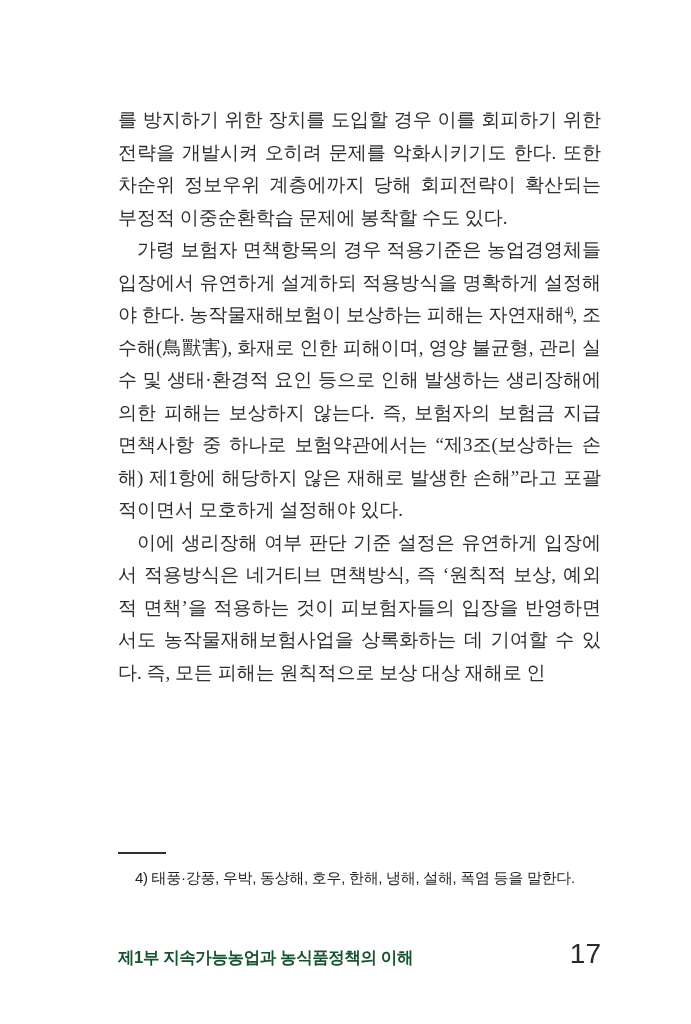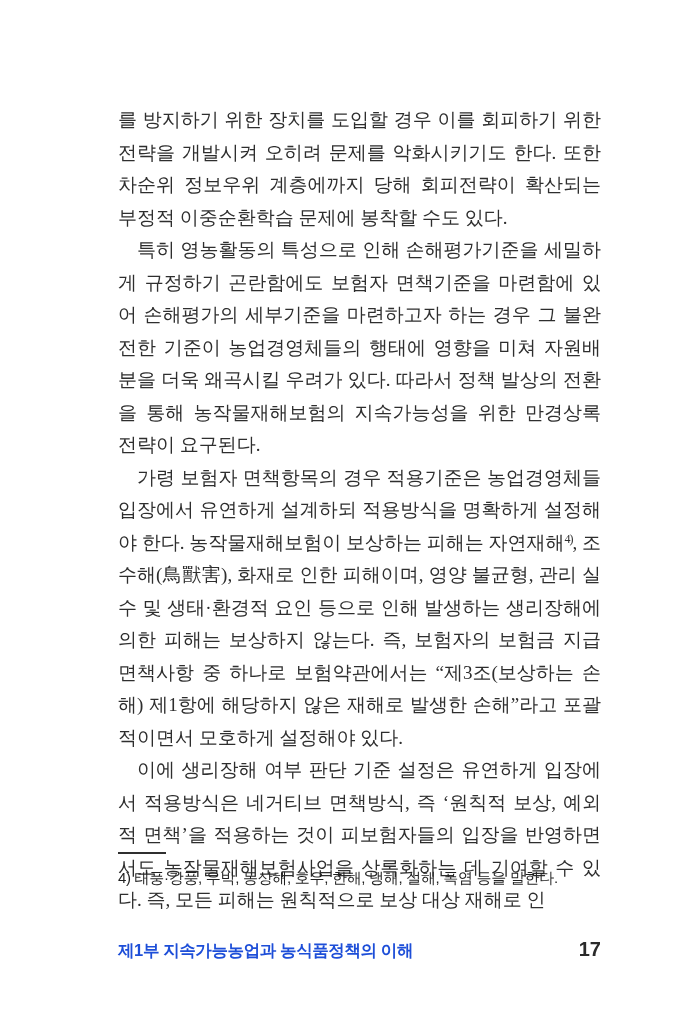--- a/index.html
+++ b/index.html
@@ -44,21 +44,21 @@
   .footnote-divider {
     position: absolute;
     left: 118px;
     top: 852px;
     width: 48px;
     height: 0;
     border-top: 2px solid #2f2f2f;
   }
   .footnote {
     position: absolute;
-    left: 118px;
+    left: 135px;
     top: 866px;
     width: 483px;
     font-family: "Liberation Sans", "DejaVu Sans", sans-serif;
     font-size: 15px;
     line-height: 24px;
     color: #1f1f1f;
     letter-spacing: -0.3px;
   }
   
   .page-footer {
@@ -67,38 +67,37 @@
     top: 938px;
     width: 483px;
     display: flex;
     justify-content: space-between;
     align-items: baseline;
     font-family: "Liberation Sans", "DejaVu Sans", sans-serif;
   }
   .footer-chapter {
     font-size: 16.5px;
     font-weight: 600;
-    color: #1d4ed8;
+    color: #14532d;
     letter-spacing: -0.4px;
   }
   .footer-page-number {
-    font-size: 20px;
-    font-weight: 700;
+    font-size: 28px;
+    font-weight: 400;
     color: #2a2a2a;
     text-align: right;
   }
 </style>
 </head>
 <body>
 
 <div class="page">
 
   <div class="body-text">
     <p>를 방지하기 위한 장치를 도입할 경우 이를 회피하기 위한 전략을 개발시켜 오히려 문제를 악화시키기도 한다. 또한 차순위 정보우위 계층에까지 당해 회피전략이 확산되는 부정적 이중순환학습 문제에 봉착할 수도 있다.</p>
-    <p class="indent">특히 영농활동의 특성으로 인해 손해평가기준을 세밀하게 규정하기 곤란함에도 보험자 면책기준을 마련함에 있어 손해평가의 세부기준을 마련하고자 하는 경우 그 불완전한 기준이 농업경영체들의 행태에 영향을 미쳐 자원배분을 더욱 왜곡시킬 우려가 있다. 따라서 정책 발상의 전환을 통해 농작물재해보험의 지속가능성을 위한 만경상록 전략이 요구된다.</p>
     <p class="indent"><span>가령 보험자 면책항목의 경우 적용기준은 농업경영체들 입장에서 유연하게 설계하되 적용방식을 명확하게 설정해야 한다. 농작물재해보험이 보상하는 피해는 자연재해</span><sup class="fn-ref">4)</sup><span>, 조수해(鳥獸害), 화재로 인한 피해이며, 영양 불균형, 관리 실수 및 생태·환경적 요인 등으로 인해 발생하는 생리장해에 의한 피해는 보상하지 않는다. 즉, 보험자의 보험금 지급 면책사항 중 하나로 보험약관에서는 “제3조(보상하는 손해) 제1항에 해당하지 않은 재해로 발생한 손해”라고 포괄적이면서 모호하게 설정해야 있다.</span></p>
     <p class="indent">이에 생리장해 여부 판단 기준 설정은 유연하게 입장에서 적용방식은 네거티브 면책방식, 즉 ‘원칙적 보상, 예외적 면책’을 적용하는 것이 피보험자들의 입장을 반영하면서도 농작물재해보험사업을 상록화하는 데 기여할 수 있다. 즉, 모든 피해는 원칙적으로 보상 대상 재해로 인</p>
   </div>
 
   <div class="footnote-divider"></div>
 
   <div class="footnote">
     <span>4) 태풍·강풍, 우박, 동상해, 호우, 한해, 냉해, 설해, 폭염 등을 말한다.</span>
   </div>
 

